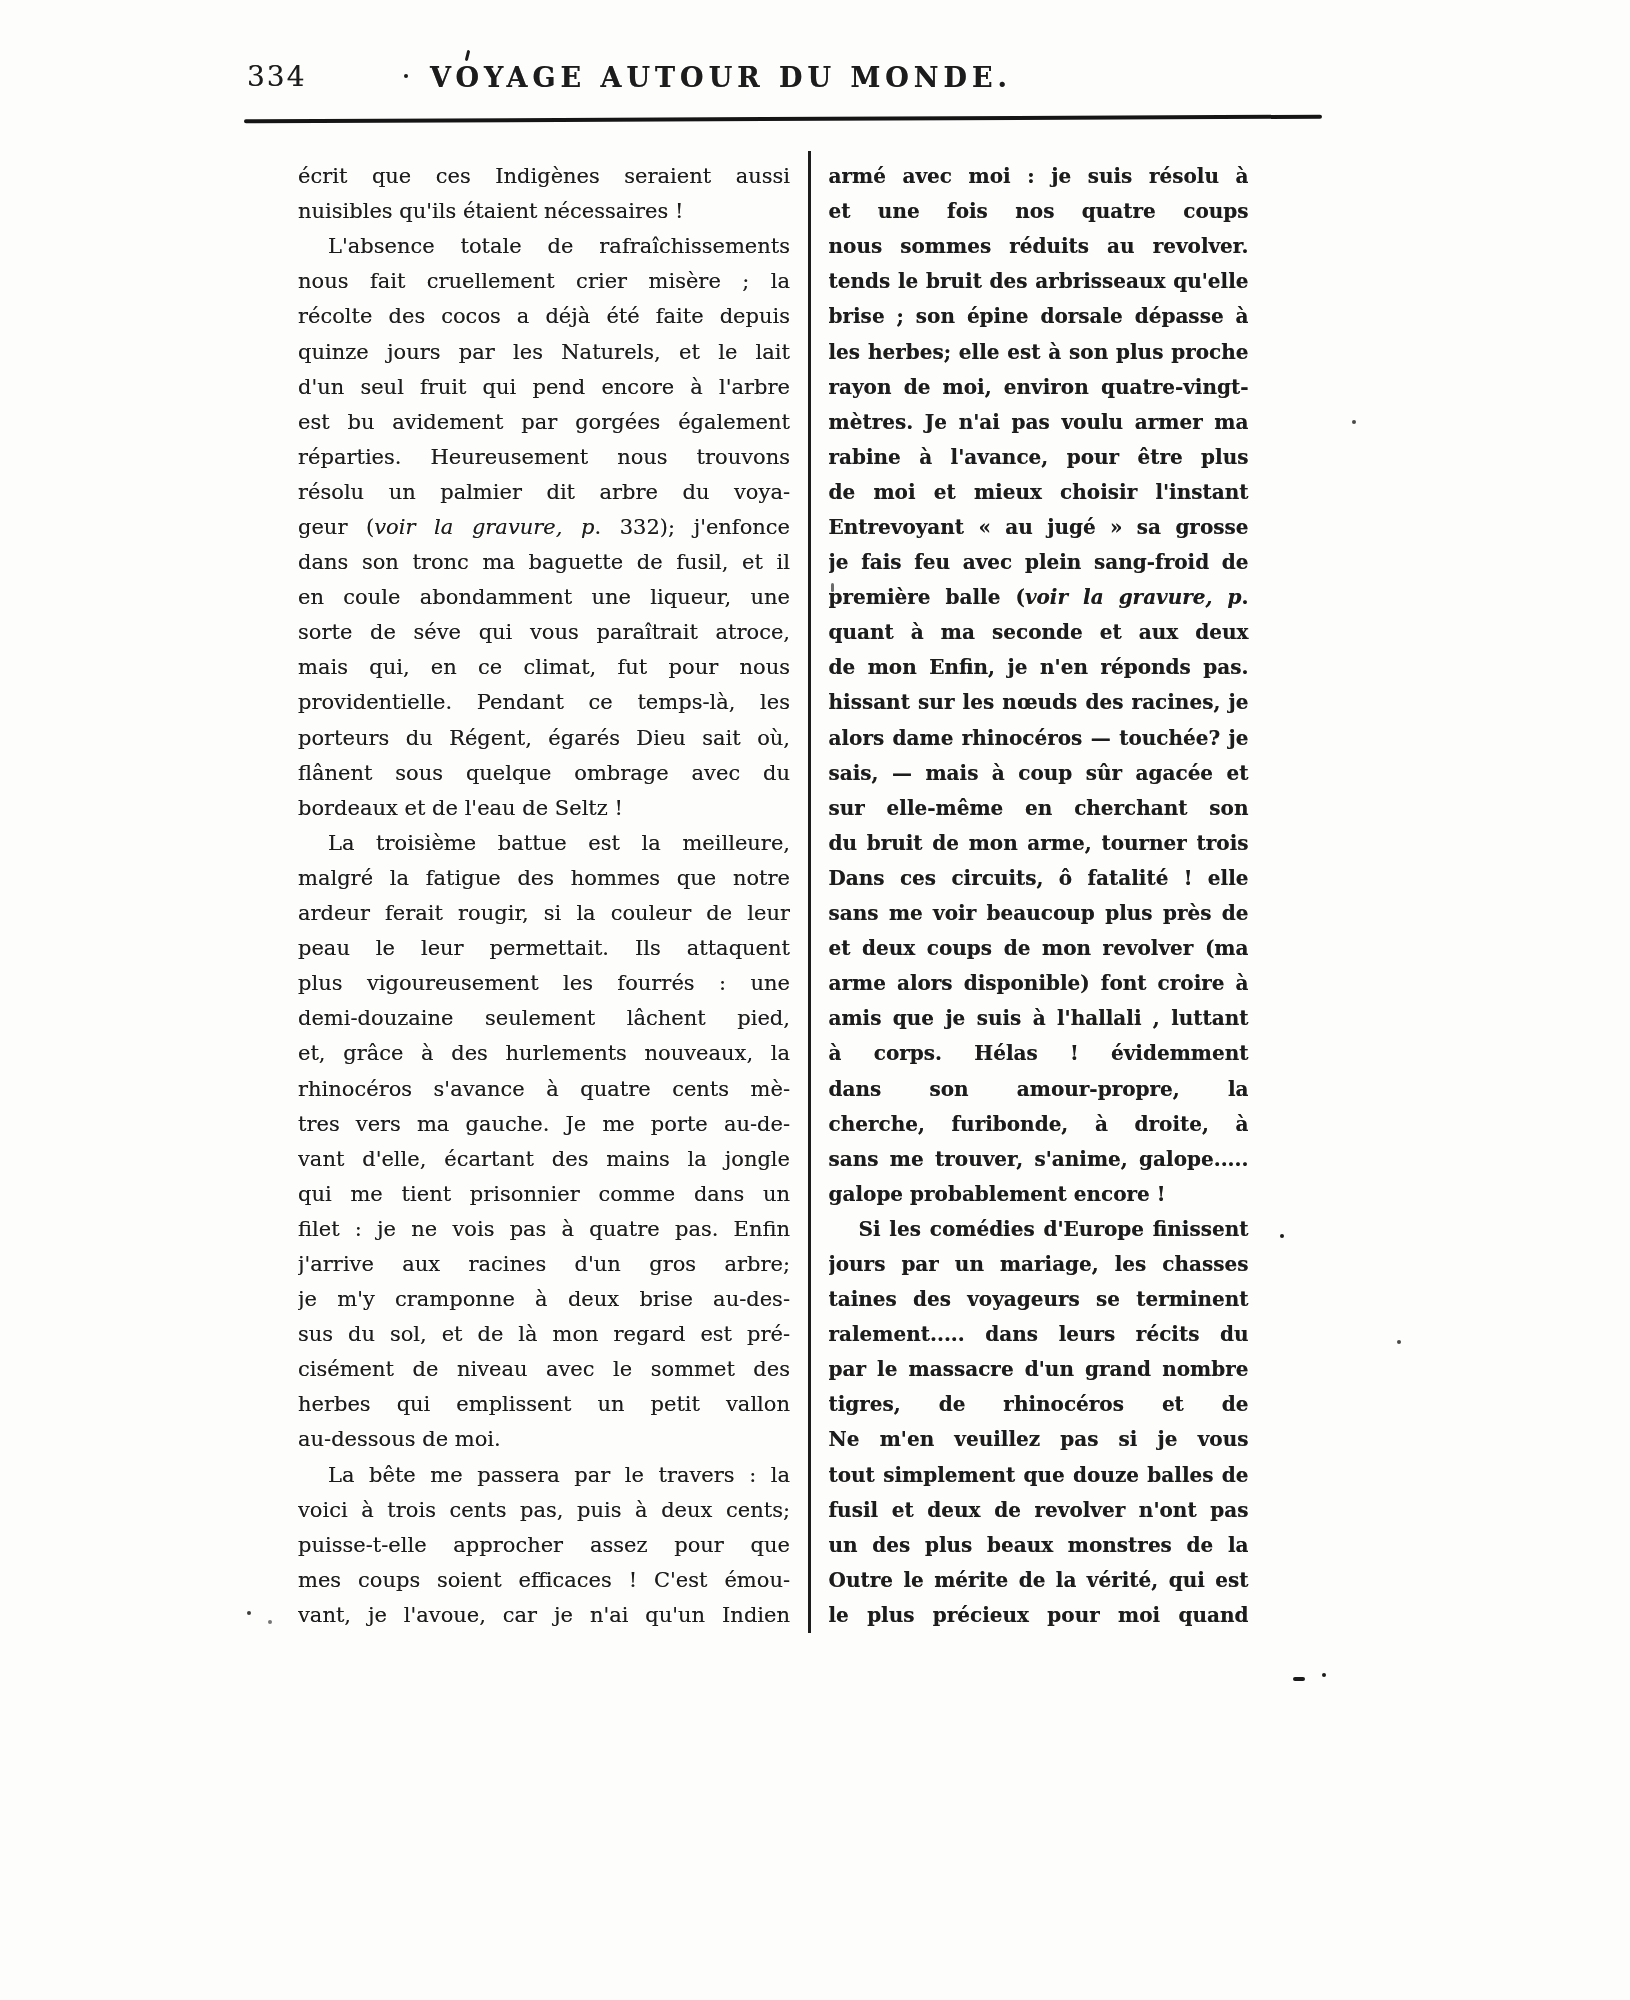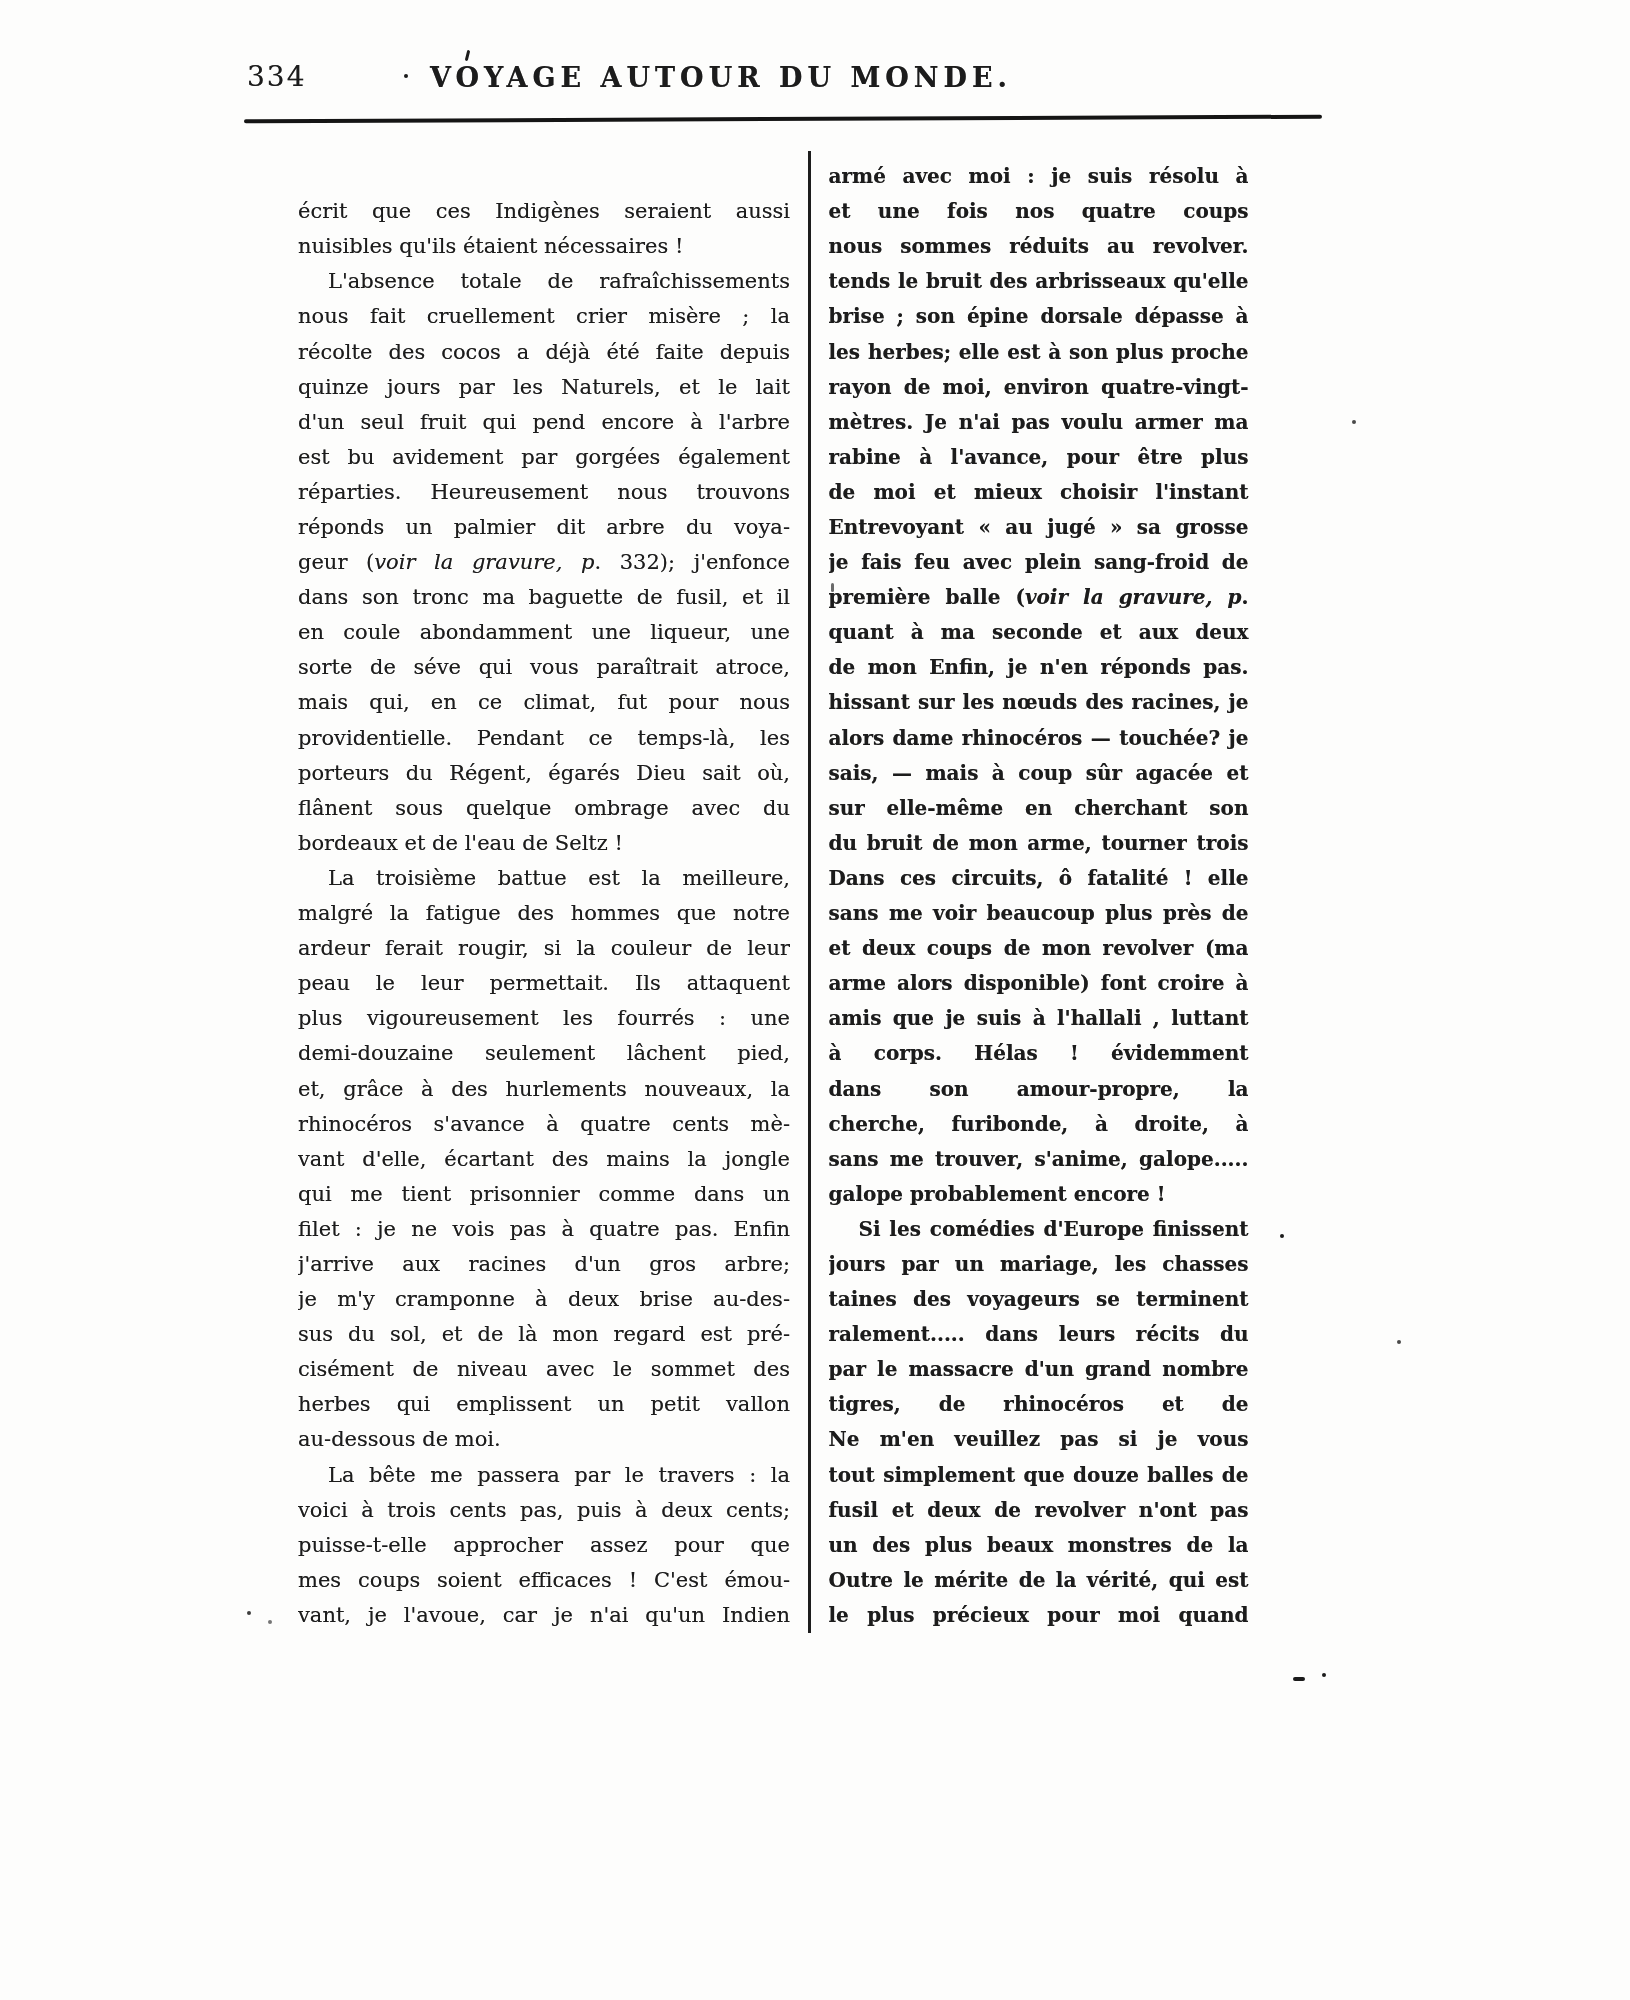--- a/index.html
+++ b/index.html
@@ -57,38 +57,39 @@
   <div class="col col-left">
       <div class="line">écrit que ces Indigènes seraient aussi</div>
       <div class="line end">nuisibles qu'ils étaient nécessaires !</div>
       <div class="line indent">L'absence totale de rafraîchissements</div>
       <div class="line">nous fait cruellement crier misère ; la</div>
       <div class="line">récolte des cocos a déjà été faite depuis</div>
       <div class="line">quinze jours par les Naturels, et le lait</div>
       <div class="line">d'un seul fruit qui pend encore à l'arbre</div>
       <div class="line">est bu avidement par gorgées également</div>
       <div class="line">réparties. Heureusement nous trouvons</div>
-      <div class="line">réponds un palmier dit arbre du voya-</div>
+      <div class="line">résolu un palmier dit arbre du voya-</div>
       <div class="line">geur (<i>voir la gravure, p</i>. 332); j'enfonce</div>
       <div class="line">dans son tronc ma baguette de fusil, et il</div>
       <div class="line">en coule abondamment une liqueur, une</div>
       <div class="line">sorte de séve qui vous paraîtrait atroce,</div>
       <div class="line">mais qui, en ce climat, fut pour nous</div>
       <div class="line">providentielle. Pendant ce temps-là, les</div>
       <div class="line">porteurs du Régent, égarés Dieu sait où,</div>
       <div class="line">flânent sous quelque ombrage avec du</div>
       <div class="line end">bordeaux et de l'eau de Seltz !</div>
       <div class="line indent">La troisième battue est la meilleure,</div>
       <div class="line">malgré la fatigue des hommes que notre</div>
       <div class="line">ardeur ferait rougir, si la couleur de leur</div>
       <div class="line">peau le leur permettait. Ils attaquent</div>
       <div class="line">plus vigoureusement les fourrés : une</div>
       <div class="line">demi-douzaine seulement lâchent pied,</div>
       <div class="line">et, grâce à des hurlements nouveaux, la</div>
       <div class="line">rhinocéros s'avance à quatre cents mè-</div>
+      <div class="line">tres vers ma gauche. Je me porte au-de-</div>
       <div class="line">vant d'elle, écartant des mains la jongle</div>
       <div class="line">qui me tient prisonnier comme dans un</div>
       <div class="line">filet : je ne vois pas à quatre pas. Enfin</div>
       <div class="line">j'arrive aux racines d'un gros arbre;</div>
       <div class="line">je m'y cramponne à deux brise au-des-</div>
       <div class="line">sus du sol, et de là mon regard est pré-</div>
       <div class="line">cisément de niveau avec le sommet des</div>
       <div class="line">herbes qui emplissent un petit vallon</div>
       <div class="line end">au-dessous de moi.</div>
       <div class="line indent">La bête me passera par le travers : la</div>

